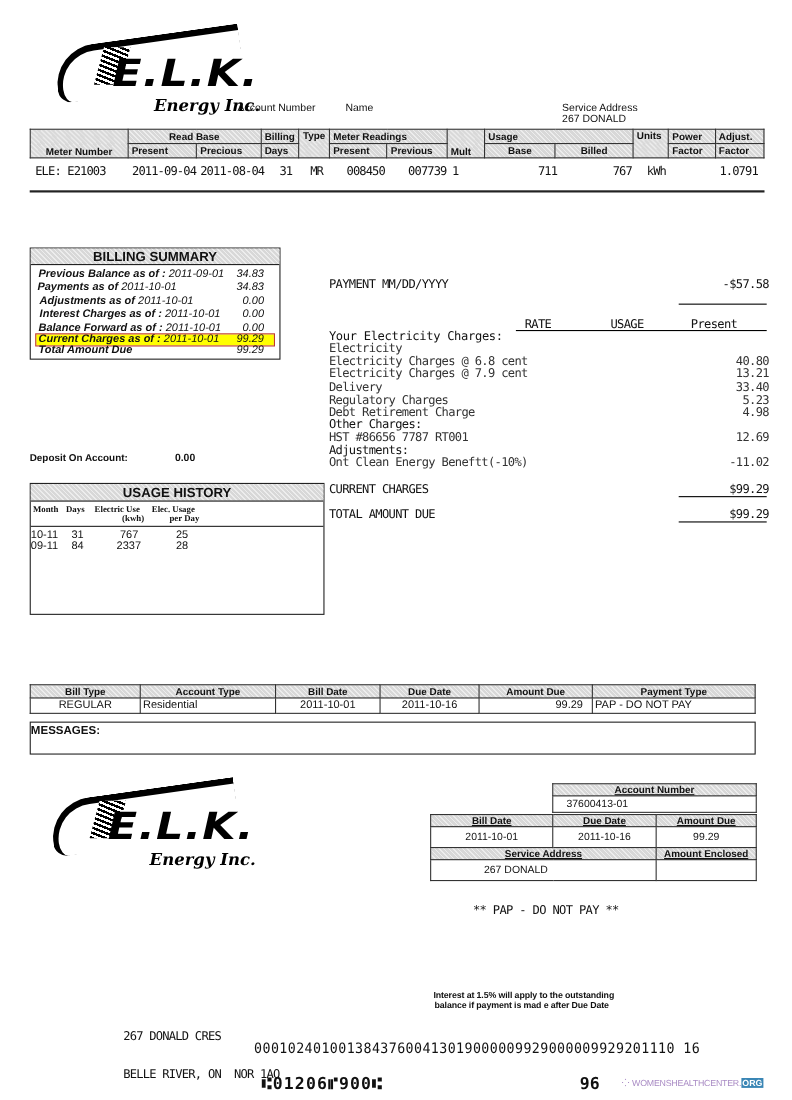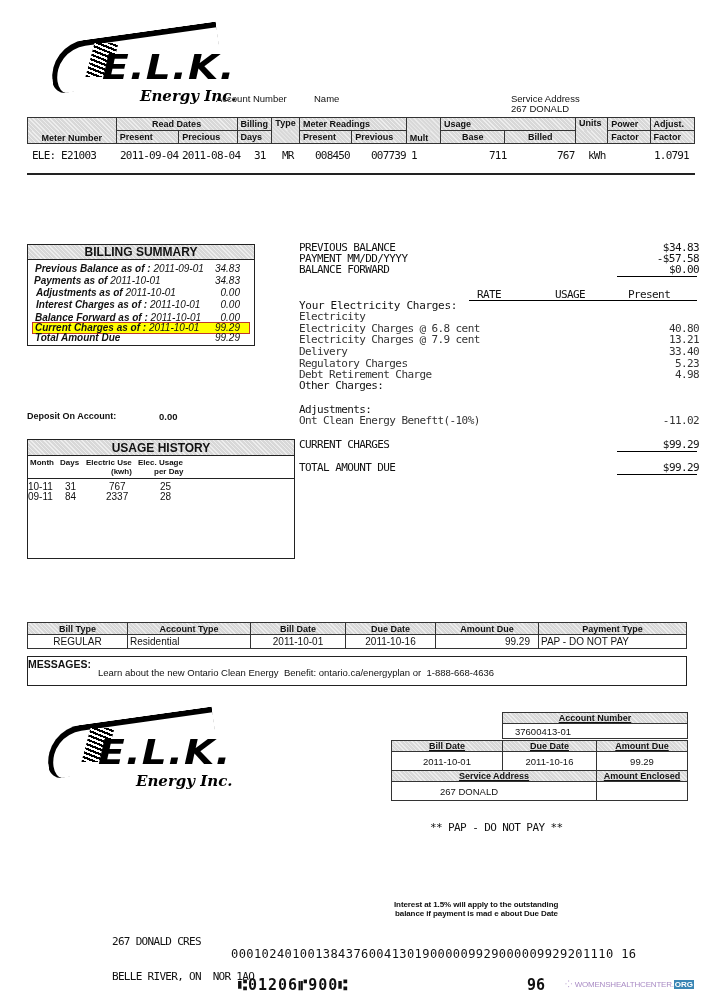--- a/index.html
+++ b/index.html
@@ -31,21 +31,21 @@
   .bs-row .v { position: absolute; right: 14px; top: 0; }
   .bs-row.hl { background: #ffff00; outline: 1px solid #c0392b; margin: 0 5px; padding-left: 2px; }
   .bs-row.hl .v { right: 9px; }
 
   .stmt { position: absolute; font-family: "DejaVu Sans Mono", monospace; font-size: 11px; line-height: 11.5px; letter-spacing: -0.6px; transform-origin: left top; }
   .stmt-row { position: absolute; left: 0; width: 400px; white-space: nowrap; }
   .stmt-row .amt { position: absolute; right: 0; top: 0; text-align: right; }
   .ul { border-bottom: 1px solid #000; }
 
   .uh-head { font-size: 8px; font-weight: bold; height: 23px; border-bottom: 1px solid #222; position: relative; }
-  .uh-head span { position: absolute; top: 2px; line-height: 9px; }
+  .uh-head span { position: absolute; top: 2px; line-height: 9px; font-family: Liberation Serif, serif; }
   .uh-row { position: relative; height: 10px; font-size: 10px; line-height: 10px; }
   .uh-row span { position: absolute; }
 
   .bill-tbl { position: absolute; left: 27px; top: 622px; width: 660px; font-size: 10px; border: 1px solid #333; }
   .bill-tbl th { border: 1px solid #333; height: 12px; font-weight: bold; font-size: 9px; }
   .bill-tbl td { border: 1px solid #333; height: 14px; text-align: center; }
 
   .stub-tbl { font-size: 9.5px; }
   .stub-tbl th { border: 1px solid #333; height: 11px; font-weight: bold; font-size: 9px; text-decoration: underline; }
   .stub-tbl td { border: 1px solid #333; height: 19px; text-align: center; }
@@ -62,21 +62,21 @@
 
 <div class="abs" style="left:216px; top:93px; font-size:9.5px;">Account Number</div>
 <div class="abs" style="left:314px; top:93px; font-size:9.5px;">Name</div>
 <div class="abs" style="left:511px; top:93px; font-size:9.5px;">Service Address</div>
 <div class="abs" style="left:511px; top:103px; font-size:9.5px;">267 DONALD</div>
 
 <table class="meter-tbl">
   <tbody>
       <tr class="hatch">
     <th rowspan="2" style="width:88px; vertical-align:bottom; text-align:center;">Meter Number</th>
-    <th colspan="2" style="text-align:center;">Read Dates</th>
+    <th colspan="2" style="text-align:center;">Read Base</th>
     <th style="width:33px;">Billing</th>
     <th rowspan="2" style="width:22px; vertical-align:top;">Type</th>
     <th colspan="2">Meter Readings</th>
     <th rowspan="2" style="width:34px; vertical-align:bottom;">Mult</th>
     <th colspan="2">Usage</th>
     <th rowspan="2" style="width:32px; vertical-align:top;">Units</th>
     <th style="width:42px;">Power</th>
     <th style="width:44px;">Adjust.</th>
   </tr>
   <tr class="hatch">
@@ -102,56 +102,55 @@
   <span class="abs" style="left:285px;">008450</span>
   <span class="abs" style="left:341px;">007739</span>
   <span class="abs" style="left:381px;">1</span>
   <span class="abs" style="left:459px;">711</span>
   <span class="abs" style="left:527px;">767</span>
   <span class="abs" style="left:558px;">kWh</span>
   <span class="abs" style="left:624px;">1.0791</span>
 </div>
 <div class="abs" style="left:27px; top:173px; width:668px; height:1.5px; background:#222;"></div>
 
-<div class="box" style="left:27px; top:225px; width:228px; height:102px;margin-top:19px;">
+<div class="box" style="left:27px; top:225px; width:228px; height:102px;">
   <div class="bs-title hatch">BILLING SUMMARY</div>
   <div style="padding-top:3px;">
     <div class="bs-row"><b>Previous Balance as of :</b> <span>2011-09-01</span><span class="v">34.83</span></div>
     <div class="bs-row" style="padding-left:6px;"><b>Payments as of</b> <span>2011-10-01</span><span class="v">34.83</span></div>
     <div class="bs-row" style="padding-left:8px;"><b>Adjustments as of</b> <span>2011-10-01</span><span class="v">0.00</span></div>
     <div class="bs-row" style="padding-left:8px; height:13px;"><b>Interest Charges as of :</b> <span>2011-10-01</span><span class="v">0.00</span></div>
     <div class="bs-row" style="height:11px;"><b>Balance Forward as of :</b> <span>2011-10-01</span><span class="v">0.00</span></div>
     <div class="bs-row hl" style="height:10px; line-height:10px;"><b>Current Charges as of :</b> <span>2011-10-01</span><span class="v">99.29</span></div>
     <div class="bs-row" style="height:10px; line-height:10px;"><b>Total Amount Due</b><span class="v">99.29</span></div>
   </div>
 </div>
 
 <div class="abs b" style="left:27px; top:411px; font-size:9px;">Deposit On Account:</div>
 <div class="abs b" style="left:159px; top:411px; font-size:9.5px;">0.00</div>
 
 <div class="stmt" style="left:299px; top:242px; width:398px; height:240px;">
-  <div class="stmt-row" style="top:0;"><span>PREVIOUS BALANCE</span><span class="amt">$34.83</span></div>
   <div class="stmt-row" style="top:11px;"><span>PAYMENT MM/DD/YYYY</span><span class="amt">-$57.58</span></div>
-  <div class="stmt-row" style="top:22px;"><span>BALANCE FORWARD</span><span class="amt">$0.00</span></div>
   <div class="abs ul" style="left:318px; top:34px; width:80px;"></div>
 
   <div class="abs ul" style="left:170px; top:47px; width:228px; height:12px;">
     <span class="abs" style="left:8px;">RATE</span>
     <span class="abs" style="left:86px;">USAGE</span>
     <span class="abs" style="left:159px;">Present</span>
   </div>
 
   <div class="stmt-row" style="top:58px; letter-spacing:-0.3px;">Your Electricity Charges:</div>
   <div class="stmt-row" style="top:69px; color:#333;"><span>Electricity</span><span class="amt"></span></div>
   <div class="stmt-row" style="top:81px; color:#333;"><span>Electricity Charges @ 6.8 cent</span><span class="amt">40.80</span></div>
   <div class="stmt-row" style="top:92px; color:#333;"><span>Electricity Charges @ 7.9 cent</span><span class="amt">13.21</span></div>
   <div class="stmt-row" style="top:104px; color:#333;"><span>Delivery</span><span class="amt">33.40</span></div>
   <div class="stmt-row" style="top:116px; color:#333;"><span>Regulatory Charges</span><span class="amt">5.23</span></div>
   <div class="stmt-row" style="top:127px; color:#333;"><span>Debt Retirement Charge</span><span class="amt">4.98</span></div>
   <div class="stmt-row" style="top:138px;">Other Charges:</div>
+  <div class="stmt-row" style="top:150px; color:#333;"><span>HST #86656 7787 RT001</span><span class="amt">12.69</span></div>
   <div class="stmt-row" style="top:162px;">Adjustments:</div>
   <div class="stmt-row" style="top:173px; color:#333;"><span>Ont Clean Energy Beneftt(-10%)</span><span class="amt">-11.02</span></div>
 
   <div class="stmt-row" style="top:197px;"><span>CURRENT CHARGES</span><span class="amt">$99.29</span></div>
   <div class="abs ul" style="left:318px; top:209px; width:80px;"></div>
   <div class="stmt-row" style="top:220px;"><span>TOTAL AMOUNT DUE</span><span class="amt">$99.29</span></div>
   <div class="abs ul" style="left:318px; top:232px; width:80px;"></div>
 </div>
 
 <div class="box" style="left:27px; top:439px; width:268px; height:120px;">
@@ -196,21 +195,20 @@
     <td>2011-10-01</td>
     <td>2011-10-16</td>
     <td style="text-align:right; padding-right:8px;">99.29</td>
     <td style="text-align:left; padding-left:2px;">PAP - DO NOT PAY</td>
   </tr>
 </tbody>
   </table>
 
 <div class="box" style="left:27px; top:656px; width:660px; height:30px;">
   <div class="abs b" style="left:0; top:1px; font-size:10.5px;">MESSAGES:</div>
-  <div class="abs" style="left:70px; top:10px; font-size:9.5px; white-space:pre;">Learn about the new Ontario Clean Energy  Benefit: ontario.ca/energyplan or  1-888-668-4636</div>
 </div>
 
 <div class="logo" style="left:46px; top:710px;">
   <div class="swoosh"></div>
   <div class="feather"></div>
   <div class="elk">E.L.K.</div>
   <div class="energy">Energy Inc.</div>
 </div>
 
 <table class="stub-tbl abs" style="left:502px; top:712px; width:186px;">
@@ -244,21 +242,21 @@
     <td colspan="2" style="text-align:left; padding-left:48px;">267 DONALD</td>
     <td></td>
   </tr>
 </tbody>
   </table>
 
 <div class="abs mono" style="left:430px; top:821px; font-size:11px; letter-spacing:-0.6px; white-space:pre;">** PAP - DO NOT PAY **</div>
 
 <div class="abs b" style="left:394px; top:900px; font-size:8px; line-height:9px; font-family:'Liberation Sans', sans-serif; letter-spacing:-0.1px;">
   <div>Interest at 1.5% will apply to the outstanding</div>
-  <div style="padding-left:1px;">balance if payment is mad e about Due Date</div>
+  <div style="padding-left:1px;">balance if payment is mad e after Due Date</div>
 </div>
 
 <div class="abs mono" style="left:112px; top:913px; font-size:11px; line-height:11.5px; letter-spacing:-0.7px; white-space:pre;">
   <div>267 DONALD CRES</div>
   <div>BELLE RIVER, ON  NOR 1AO</div>
 </div>
 
 <div class="abs mono" style="left:231px; top:946px; font-size:13px; letter-spacing:0.4px; white-space:pre; transform:scaleX(0.93); transform-origin:left;">00010240100138437600413019000009929000009929201110 16</div>
 <div class="abs mono b" style="left:238px; top:976px; font-size:15px; letter-spacing:1px;">⑆01206⑈900⑆</div>
 <div class="abs mono b" style="left:527px; top:976px; font-size:15px;">96</div>

